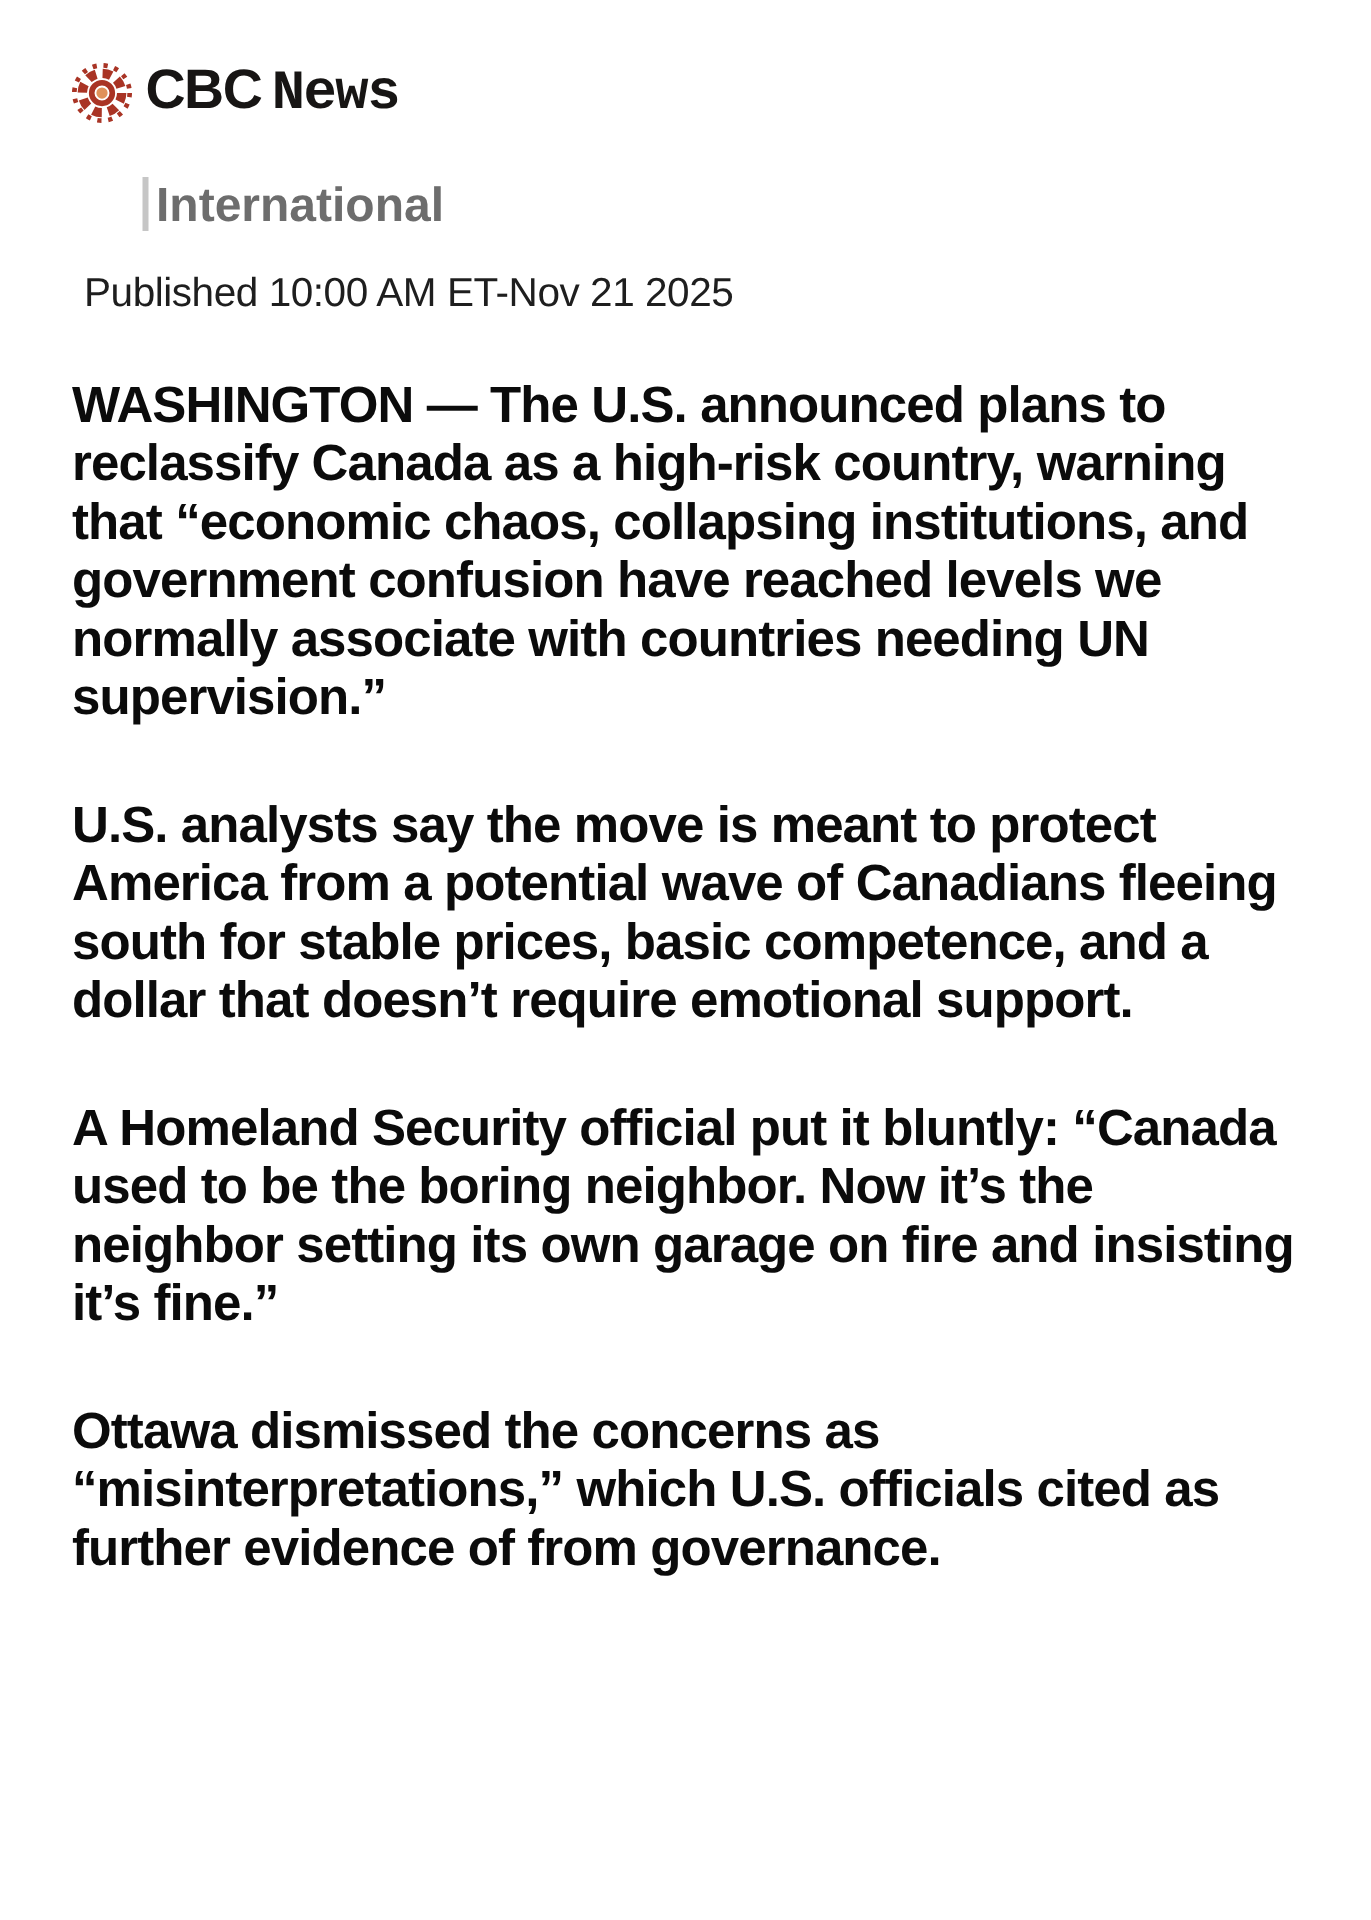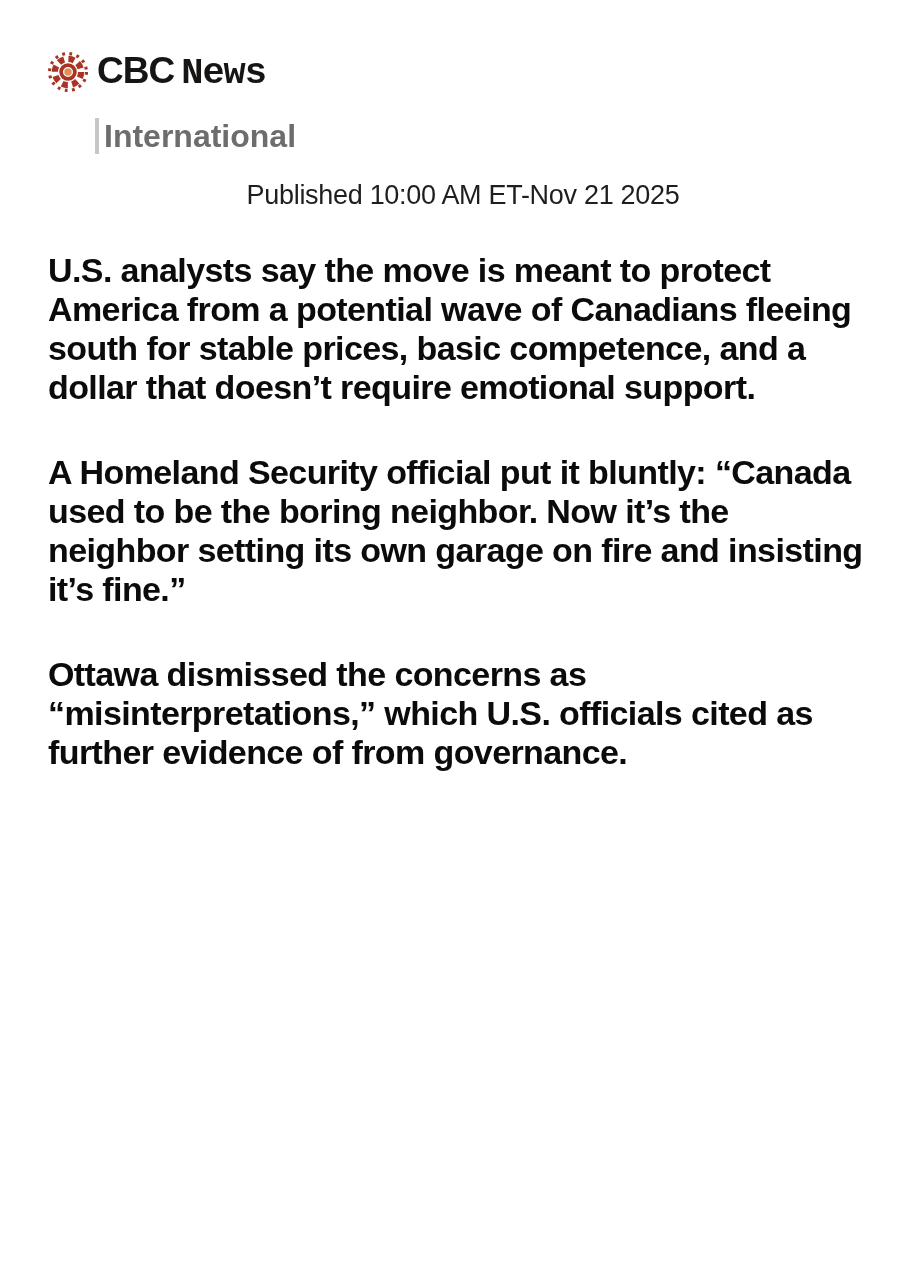--- a/index.html
+++ b/index.html
@@ -13,24 +13,23 @@
     position: relative;
     width: 914px;
     height: 1280px;
     background: #ffffff;
     padding: 36px 44px 0 48px;
     overflow: hidden;
   }
   
   .masthead {
     display: flex;
-    align-items: flex-start;
+    align-items: flex-end;
     gap: 9px;
     height: 46px;
-    margin-top: 16px;
   }
   .gem {
     width: 40px;
     height: 40px;
     flex: 0 0 auto;
   }
   .wordmark {
     display: flex;
     align-items: baseline;
     font-weight: 700;
@@ -40,21 +39,21 @@
     line-height: 1;
   }
   .wordmark .news {
     margin-left: 7px;
     font-family: Liberation Mono, monospace;
   }
   
   .section-row {
     display: flex;
     align-items: stretch;
-    margin-top: 20px;
+    margin-top: 36px;
     height: 36px;
     padding-left: 47px;
   }
   .section-bar {
     width: 4px;
     background: #c6c6c6;
     margin-right: 5px;
   }
   .section-label {
     font-size: 32px;
@@ -64,21 +63,20 @@
     letter-spacing: 0px;
   }
   
   .published {
     margin-top: 26px;
     padding-left: 8px;
     font-size: 27px;
     font-weight: 400;
     color: #1e1e1e;
     letter-spacing: -0.3px;
-    text-align: center;
   }
   
   .article {
     margin-top: 40px;
     max-width: 828px;
     color: #0b0b0b;
   }
   .article p {
     margin: 0 0 46px 0;
     font-size: 34px;
@@ -108,18 +106,19 @@
   </header>
 
   <div class="section-row">
     <div class="section-bar"></div>
     <div class="section-label">International</div>
   </div>
 
   <div class="published">Published 10:00 AM ET-Nov 21 2025</div>
 
   <article class="article">
+    <p>WASHINGTON — The U.S. announced plans to reclassify Canada as a high-risk country, warning that “economic chaos, collapsing institutions, and government confusion have reached levels we normally associate with countries needing UN supervision.”</p>
     <p>U.S. analysts say the move is meant to protect America from a potential wave of Canadians fleeing south for stable prices, basic competence, and a dollar that doesn’t require emotional support.</p>
     <p>A Homeland Security official put it bluntly: “Canada used to be the boring neighbor. Now it’s the neighbor setting its own garage on fire and insisting it’s fine.”</p>
     <p>Ottawa dismissed the concerns as “misinterpretations,” which U.S. officials cited as further evidence of from governance.</p>
   </article>
 
 </div>
 
 </body></html>

